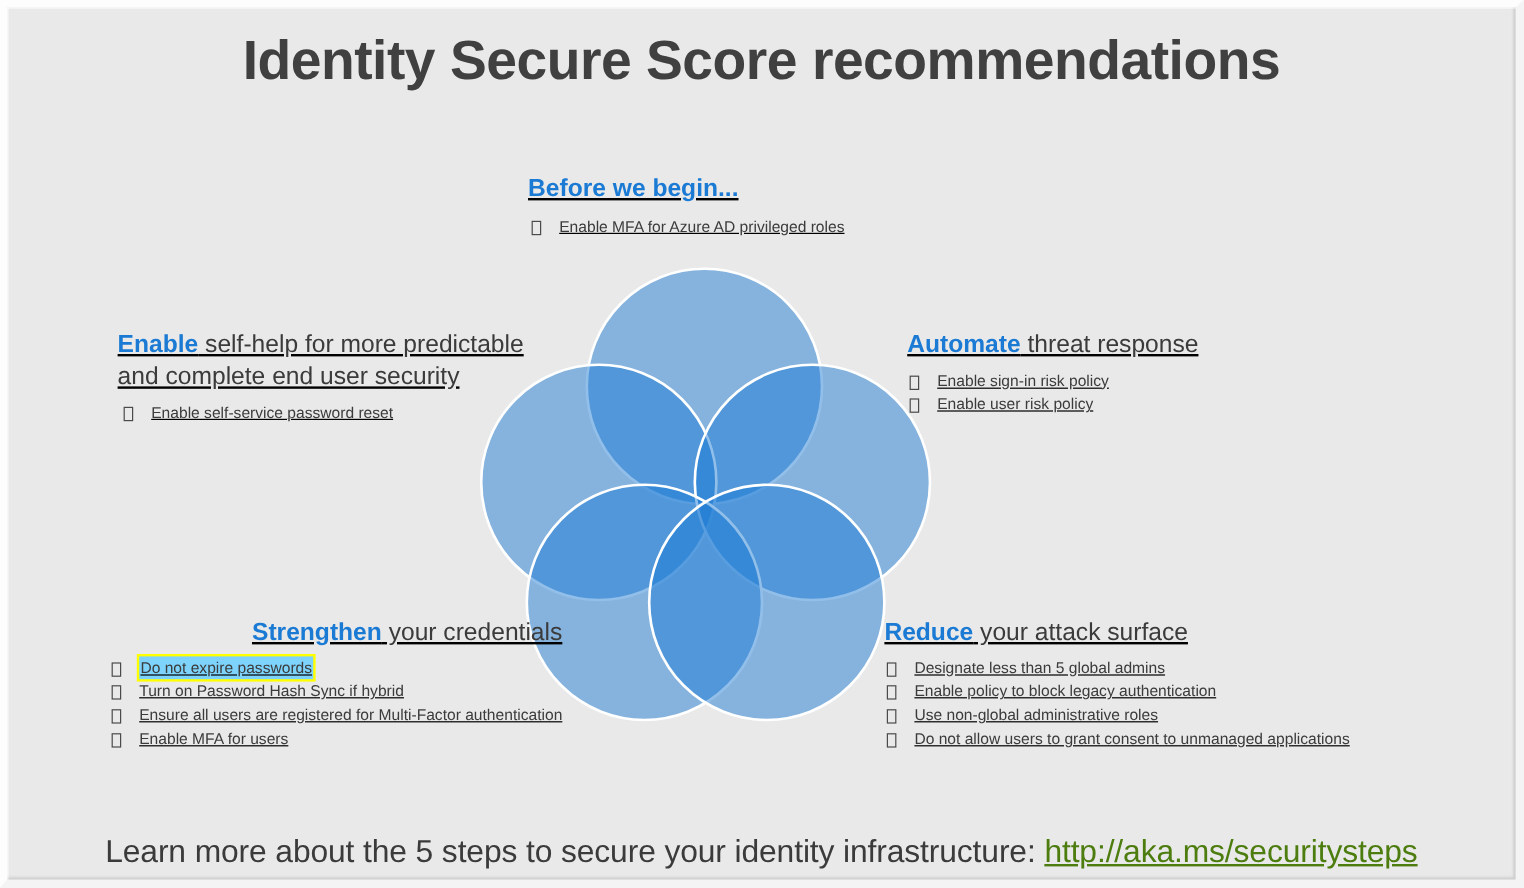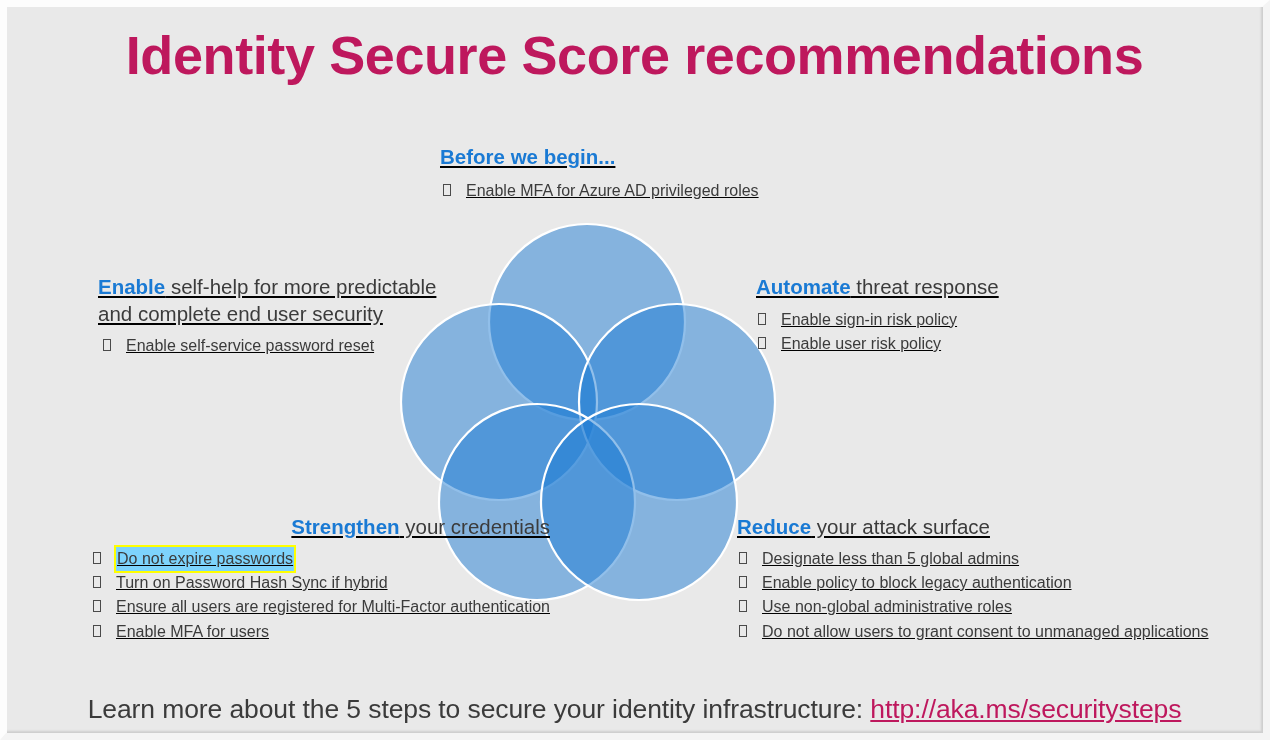--- a/index.html
+++ b/index.html
@@ -37,24 +37,24 @@
   }
 
   
   #title {
     position: absolute;
     left: 0;
     top: 18px;
     width: 1257px;
     text-align: center;
     font-family: "Liberation Sans Narrow", "Liberation Sans", sans-serif;
-    font-size: 54px;
+    font-size: 46px;
     font-weight: bold;
     letter-spacing: -0.4px;
-    color: #be185d;
+    color: #404040;
     line-height: 1.15;
     white-space: nowrap;
   }
 
   
   #venn {
     position: absolute;
     left: 383px;
     top: 206px;
     width: 396px;
@@ -76,21 +76,21 @@
     font-weight: bold;
   }
   ul.bullets {
     list-style: none;
     margin: 0;
     padding: 0;
   }
   ul.bullets li {
     display: flex;
     align-items: flex-start;
-    font-size: 16px;
+    font-size: 13px;
     color: #3b3b3b;
     line-height: 1.52;
     white-space: nowrap;
   }
   .tofu {
     flex: 0 0 auto;
     width: 8px;
     height: 12px;
     border: 1.3px solid #4a4a4a;
     margin-top: 5px;
@@ -128,21 +128,21 @@
     top: 688px;
     width: 1257px;
     text-align: center;
     font-family: "Liberation Sans Narrow", "Liberation Sans", sans-serif;
     font-size: 26.5px;
     color: #3b3b3b;
     white-space: nowrap;
     letter-spacing: -0.1px;
   }
   #footer .link {
-    color: #be185d;
+    color: #4d7c0f;
     text-decoration: underline;
     text-underline-offset: 2px;
   }
 </style>
 </head>
 <body>
 
 <div id="slide">
 
   <div id="title">Identity Secure Score recommendations</div>

